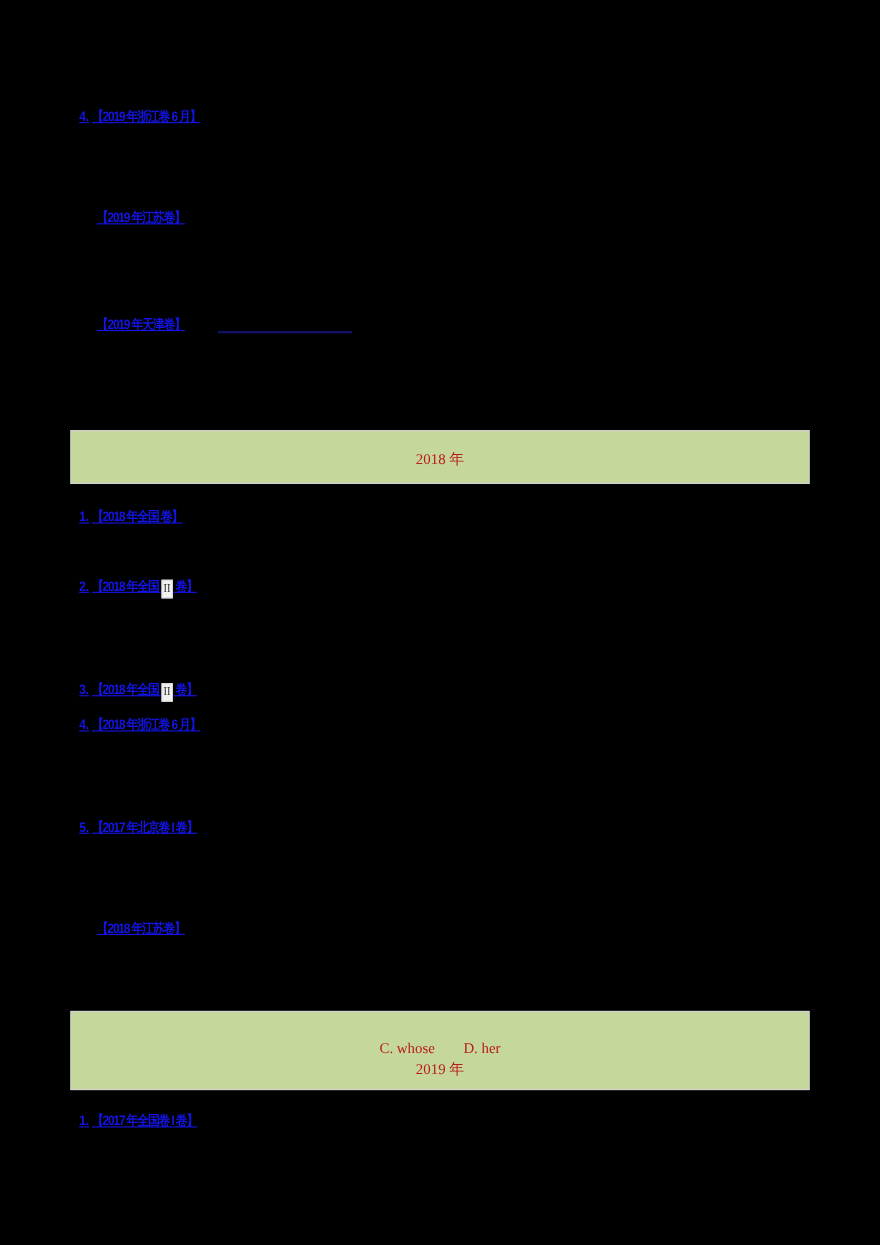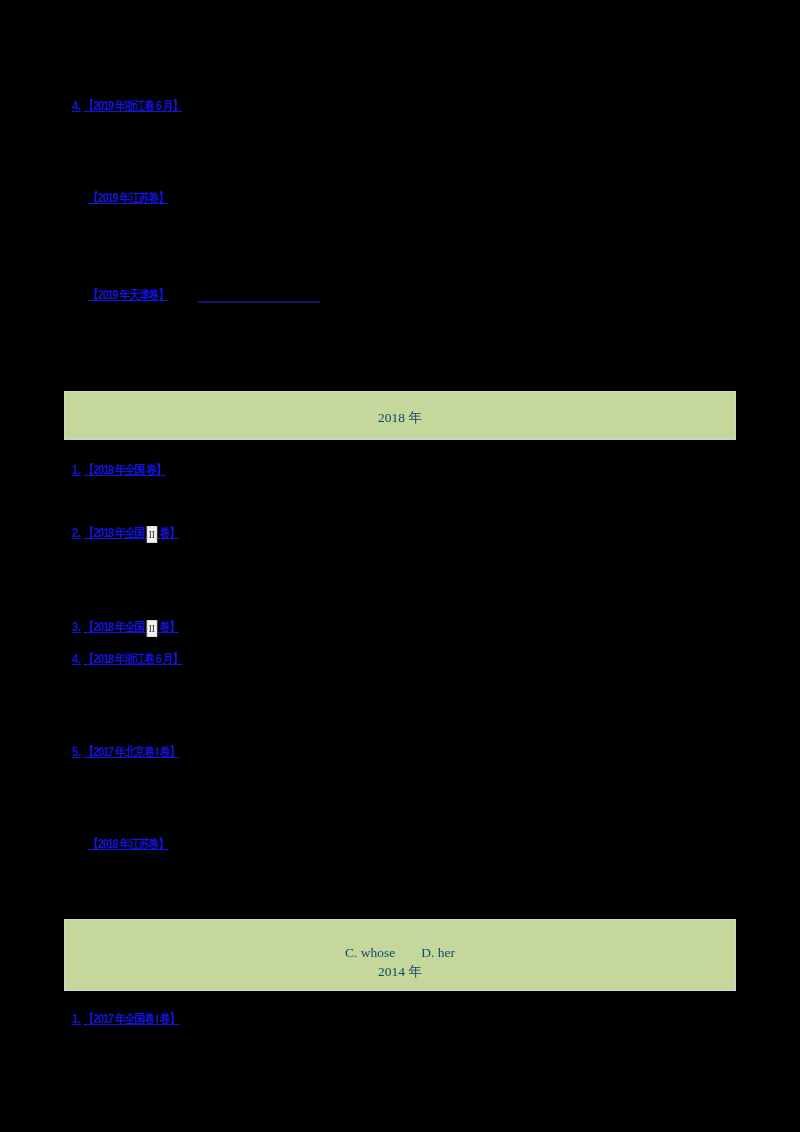--- a/index.html
+++ b/index.html
@@ -73,21 +73,21 @@
     height: 2px;
     background: #12126b;
   }
 
   
   .banner {
     position: absolute;
     background: #c5d79a;
     border: 1px solid #d2d2d4;
     box-sizing: border-box;
-    color: #0c4a6e;
+    color: #b91c1c;
     font-family: "Liberation Serif", "DejaVu Serif", serif;
     font-size: 13.5px;
     line-height: 19px;
     text-align: center;
   }
   .banner-line {
     display: block;
     white-space: pre;
   }
   .banner-pad-top { padding-top: 16px; }
@@ -135,20 +135,20 @@
   <div class="qline" style="left:72px; top:744px;">
     <span class="num">5.</span><span class="brk">【2017 年北京卷 I 卷】</span>
   </div>
 
   <div class="qline" style="left:88px; top:836px;">
     <span class="brk">【2018 年江苏卷】</span>
   </div>
 
   <div class="banner" style="left:64px; top:919px; width:672px; height:72px; padding-top:23px;">
     <span class="banner-line"><span>C. whose</span><span class="choice-gap"></span><span>D. her</span></span>
-    <span class="banner-line">2014 年</span>
+    <span class="banner-line">2019 年</span>
   </div>
 
   <div class="qline" style="left:72px; top:1011px;">
     <span class="num">1.</span><span class="brk">【2017 年全国卷 I 卷】</span>
   </div>
 
 </div>
 
 </body></html>

